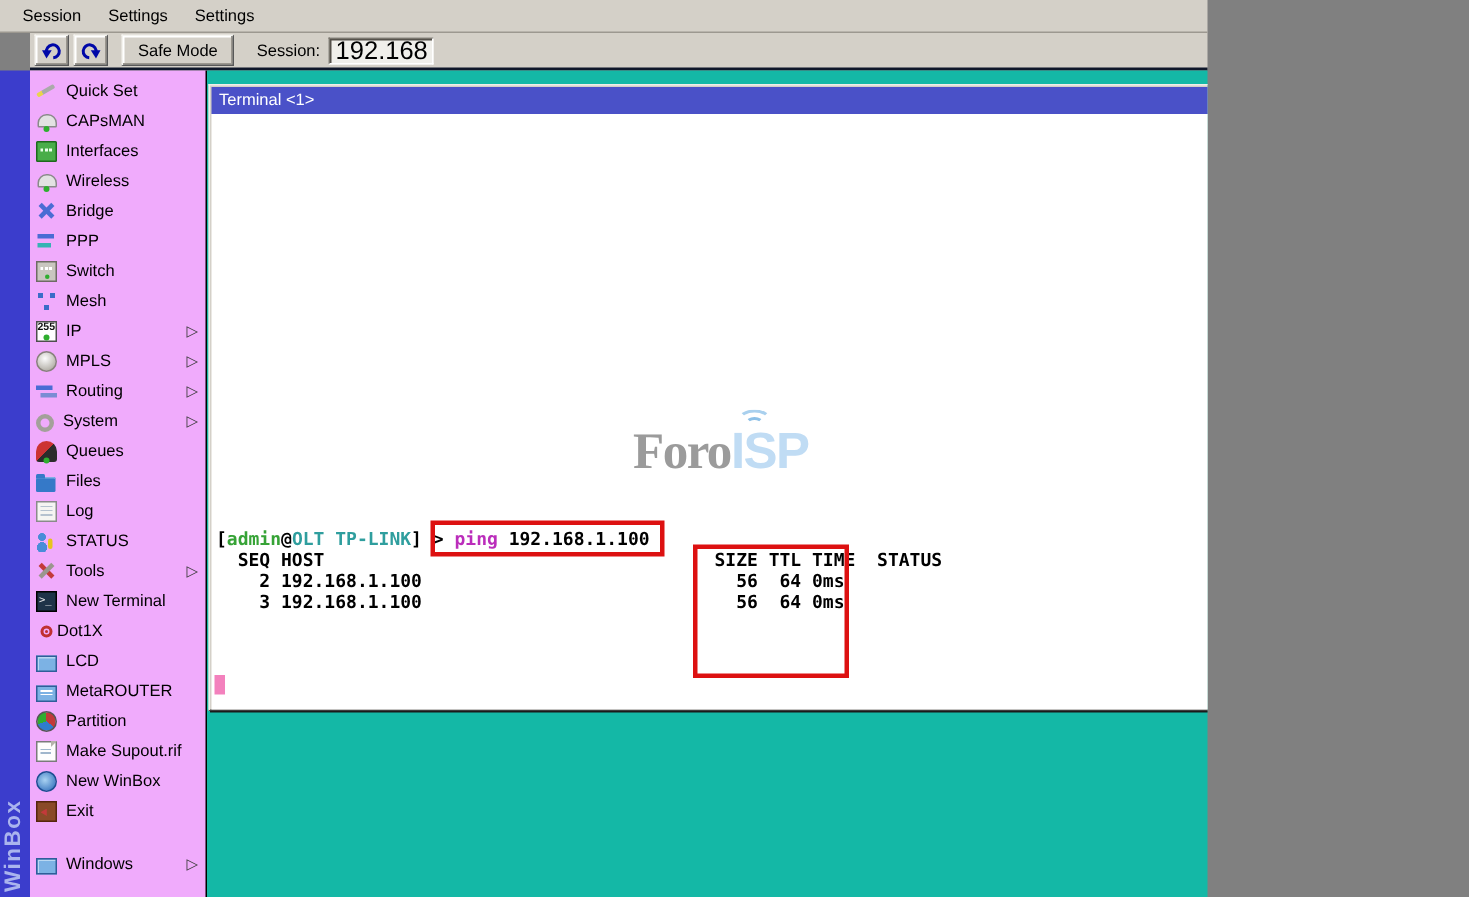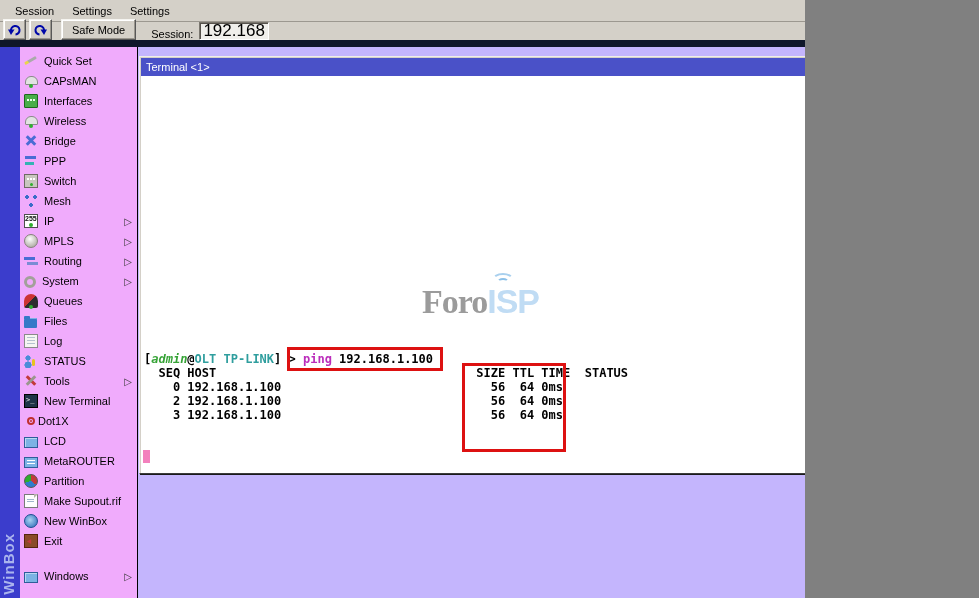--- a/index.html
+++ b/index.html
@@ -5,21 +5,21 @@
   * { margin:0; padding:0; box-sizing:border-box; }
   html,body { width:979px; height:598px; overflow:hidden; }
   body { font-family:"Liberation Sans", sans-serif; font-size:11px; color:#000; background:#808080; }
   .app { width:805px; height:598px; display:flex; flex-direction:column; }
 
   
   .menubar { height:22px; background:#d4d0c8; display:flex; align-items:center; padding-left:6px; border-bottom:1px solid #9c9890; }
   .menu-item { padding:3px 9px; cursor:default; }
 
   
-  .toolbar { height:25px; background:#d4d0c8; display:flex; align-items:flex-end; padding-left:3px; border-bottom:7px solid #0f172a; }
+  .toolbar { height:25px; background:#d4d0c8; display:flex; align-items:center; padding-left:3px; border-bottom:2px solid #0f172a;margin-left:20px; }
   .tbtn { background:#d4d0c8; border:1px solid; border-color:#f5f4f0 #585858 #585858 #f5f4f0; box-shadow:inset -1px -1px 0 #9a968e, inset 1px 1px 0 #fff; height:21px; display:flex; align-items:center; justify-content:center; margin-right:3px; cursor:pointer; }
   .tbtn.sq { width:23px; }
   .tbtn.txt { padding:0 10px; }
   .tb-label { margin:0 6px 0 12px; }
   .tb-field { width:70px; height:18px; background:#f0efeb; border:1px solid; border-color:#7a766e #fff #fff #7a766e; box-shadow:inset 1px 1px 0 #55514b; font-family:"Liberation Sans",sans-serif; font-size:17px; padding:1px 3px; }
 
   
   .content { flex:1; display:flex; position:relative; }
 
   
@@ -81,36 +81,36 @@
   .ic-meta::before { left:2px; top:2px; width:8px; height:5px; background:repeating-linear-gradient(#fff 0 1px,transparent 1px 2.5px); }
   .ic-pie { border-radius:50%; background:conic-gradient(#c23a3a 0 35%,#2f7ccc 35% 70%,#2fae2f 70%); border:1px solid #555; }
   .ic-page { background:#fdfdfd; border:1px solid #7a7a7a; }
   .ic-page::before { right:-1px; top:-1px; border-left:4px solid #b5b2aa; border-bottom:4px solid transparent; }
   .ic-page::after { left:2px; top:4px; width:7px; height:5px; background:repeating-linear-gradient(#9fb6cc 0 1px,transparent 1px 2.5px); }
   .ic-globe { background:radial-gradient(circle at 5px 5px,#a9d2f2,#2565b5); border-radius:50%; border:1px solid #1c4e91; }
   .ic-exit { background:#8a4a28; border:1px solid #55250c; }
   .ic-exit::before { left:2px; top:4px; width:7px; height:5px; background:#c23a3a; clip-path:polygon(0 50%,60% 0,60% 100%); }
 
   
-  .main { flex:1; position:relative; background:#c4b5fd; overflow:hidden; }
+  .main { flex:1; position:relative; background:#14b8a6; overflow:hidden; }
 
   
   .window { position:absolute; left:1px; top:9px; width:786px; height:418px; background:#d4d0c8; padding:1px; border:1px solid; border-color:#efeeea #3c3c3c #3c3c3c #efeeea; box-shadow:1px 1px 0 #1a1a1a; }
   .titlebar { height:18px; background:#4a51c8; color:#fff; display:flex; align-items:center; padding:0 2px 0 5px; }
   .title-text { flex:1; }
   .tb-ctl { width:15px; height:13px; background:#d4d0c8; border:1px solid; border-color:#fff #404040 #404040 #fff; margin-left:2px; display:flex; align-items:center; justify-content:center; cursor:pointer; }
   .glyph-max { width:7px; height:6px; border:1px solid #000; border-top-width:2px; }
   .glyph-close { font-size:10px; font-weight:bold; line-height:9px; color:#000; }
 
   .term-body { position:relative; background:#fff; height:397px; overflow:hidden; }
 
   
   .term-out { position:absolute; left:0; top:0; right:17px; bottom:0; padding:276px 0 0 3px; font-family:"DejaVu Sans Mono",monospace; font-size:12px; font-weight:bold; line-height:14px; color:#000; cursor:text; }
   .tline { white-space:pre; height:14px; }
-  .c-user { color:#36a336;font-style:italic; }
+  .c-user { color:#36a336; }
   .c-host { color:#2f9e9e; }
   .c-cmd  { color:#bb2dbb; }
   .cursor { position:absolute; left:2px; top:374px; width:7px; height:13px; background:#f381bd; }
 
   
   .hl-box { position:absolute; border:3px solid #dd1111; }
   .hl-cmd  { left:146px; top:271px; width:156px; height:24px; }
   .hl-cols { left:321px; top:287px; width:104px; height:89px; }
 
   
@@ -302,21 +302,20 @@
             <div class="wm-arcs">
               <span class="wm-arc2"></span>
                 <span class="wm-arc1"></span>
             </div>
             <div class="wm-text"><span class="wm-gray">Foro</span><span class="wm-blue">ISP</span></div>
           </div>
 
           <div class="term-out">
             <div class="tline"><span>[</span><span class="c-user">admin</span><span>@</span><span class="c-host">OLT TP-LINK</span><span>] &gt; </span><span class="c-cmd">ping</span><span> 192.168.1.100</span></div>
             <div class="tline">  SEQ HOST                                    SIZE TTL TIME  STATUS</div>
-            <div class="tline">    0 192.168.1.100                             56  64 0ms</div>
             <div class="tline">    2 192.168.1.100                             56  64 0ms</div>
             <div class="tline">    3 192.168.1.100                             56  64 0ms</div>
           </div>
 
           <div class="cursor"></div>
 
           <div class="hl-box hl-cmd"></div>
           <div class="hl-box hl-cols"></div>
 
           <div class="vscroll">

